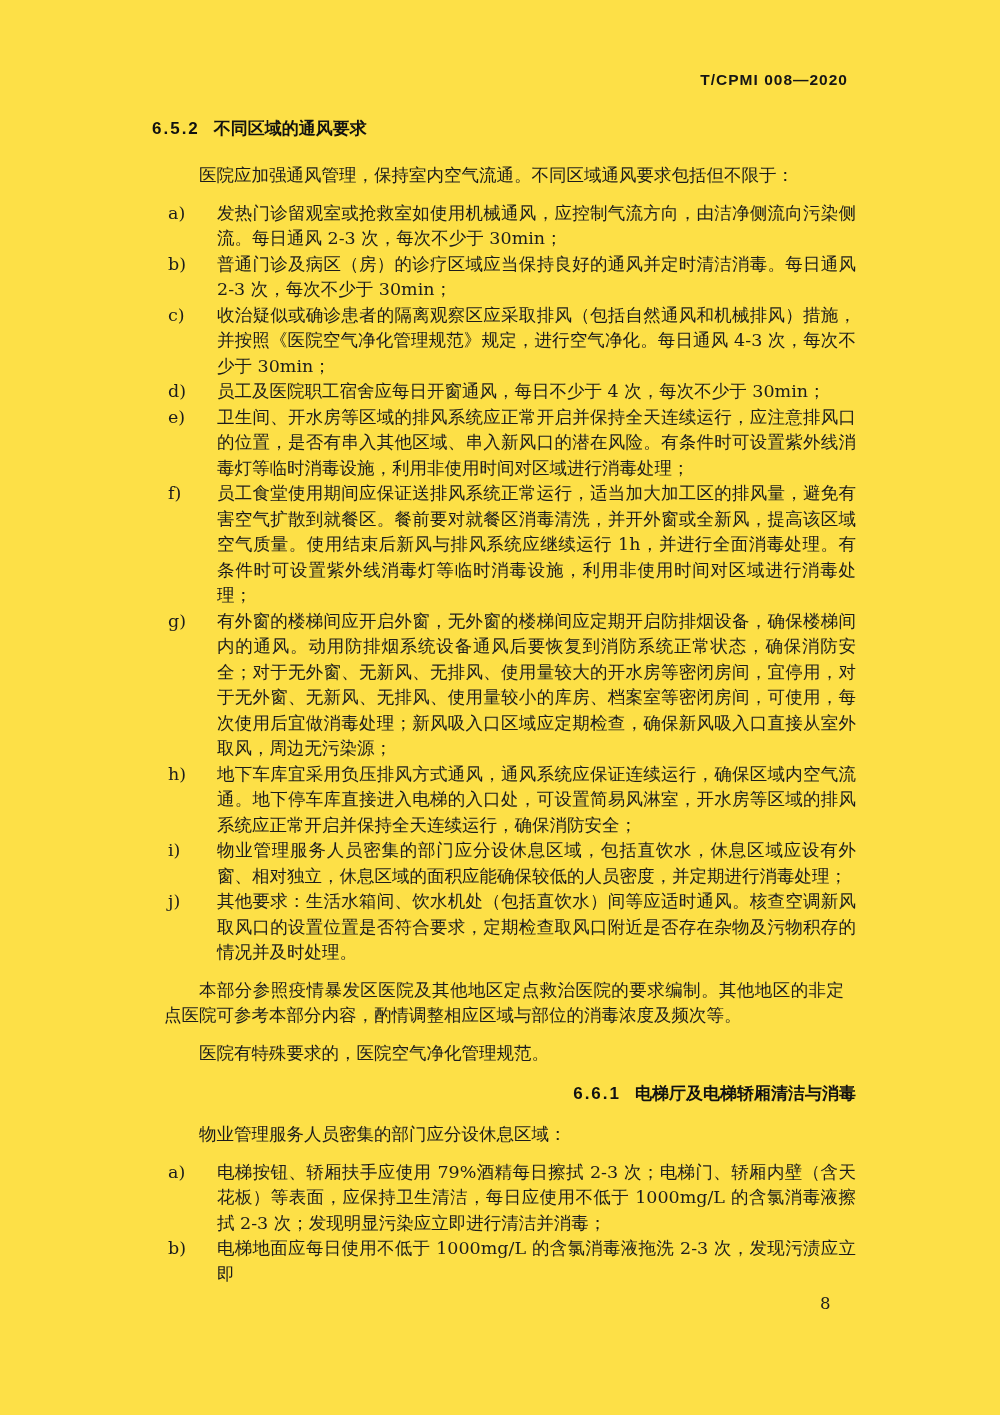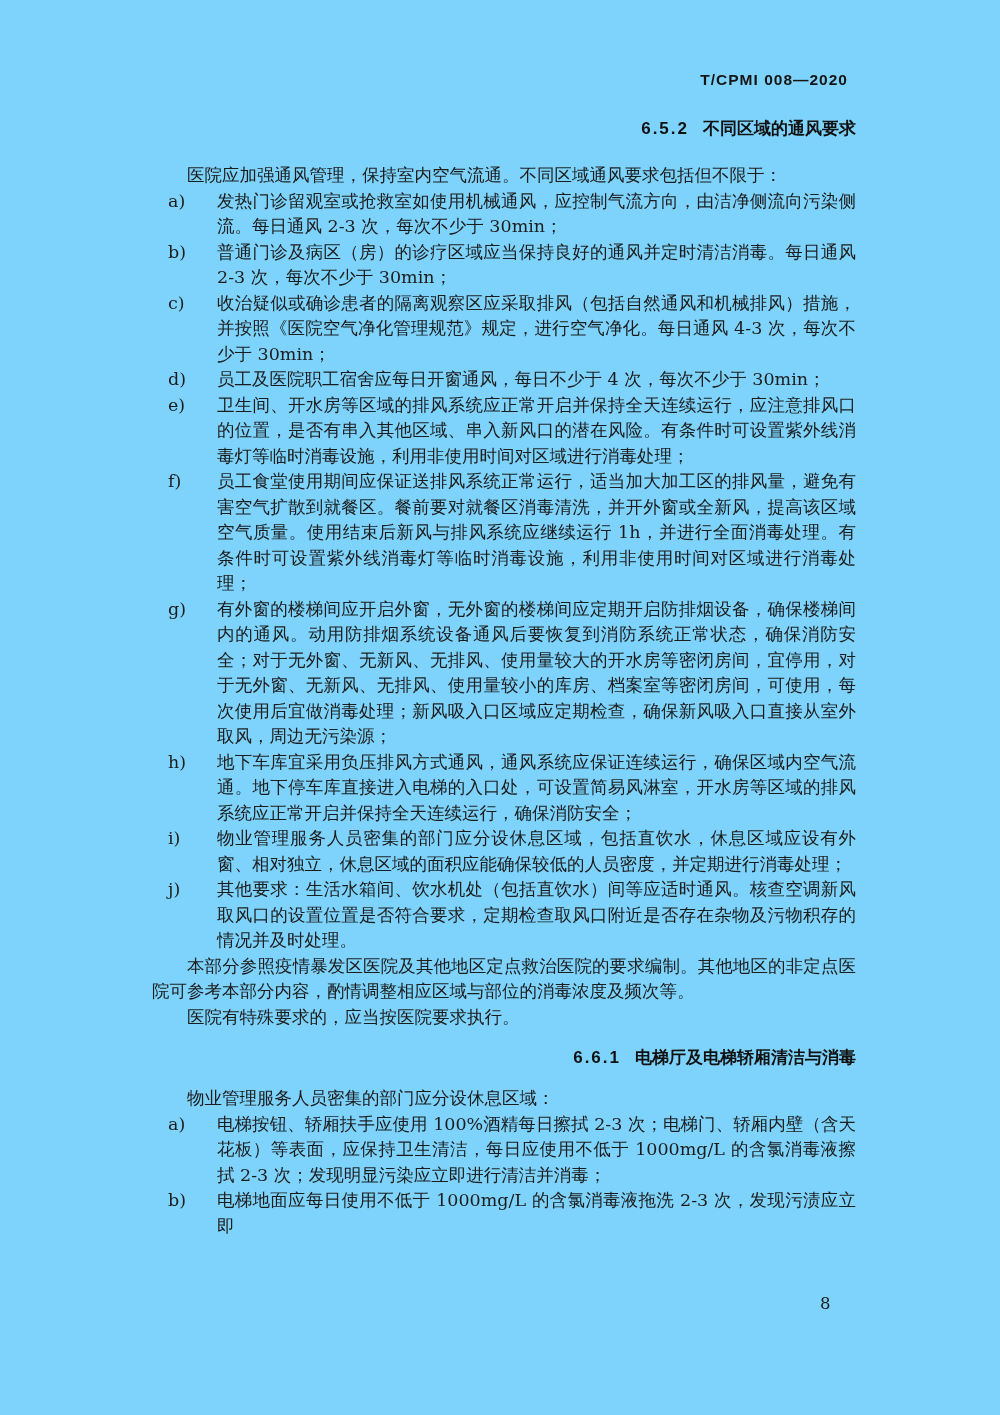--- a/index.html
+++ b/index.html
@@ -1,20 +1,20 @@
 <!DOCTYPE html>
 <html><head>
 <meta charset="utf-8">
 <style>
   html, body { margin: 0; padding: 0; background: #ffffff; }
   .page {
     position: relative;
     width: 1000px;
     height: 1415px;
-    background: #7dd3fc;
+    background: #fde047;
     font-family: "DejaVu Serif", "Liberation Serif", serif;
     color: #1c1c1c;
     overflow: hidden;
   }
   .running-header {
     position: absolute;
     top: 71px;
     right: 152px;
     font-family: "Liberation Sans", "DejaVu Sans", sans-serif;
     font-size: 15.5px;
@@ -30,28 +30,28 @@
   }
   .heading {
     font-family: "Liberation Sans", "DejaVu Sans", sans-serif;
     font-weight: bold;
     font-size: 17px;
     color: #111111;
     margin: 0;
     line-height: 22px;
   }
   .heading .h-num { margin-right: 14px; letter-spacing: 2px; }
-  .h652 { margin-bottom: 23px; text-align: right; }
+  .h652 { margin-bottom: 23px; }
   .h66  { margin-top: 22px; margin-bottom: 16px; }
   .h661 { margin-top: 17px; margin-bottom: 17px; text-align: right; }
   .para {
     font-size: 17.5px;
     line-height: 25.5px;
     text-align: justify;
-    margin: 0;
+    margin: 12px;
   }
   .indent { text-indent: 35px; }
   .list { margin: 0; }
   .item {
     display: flex;
     font-size: 17.5px;
     line-height: 25.5px;
   }
   .marker {
     flex: 0 0 65px;
@@ -123,32 +123,32 @@
         <span class="itext">物业管理服务人员密集的部门应分设休息区域，包括直饮水，休息区域应设有外窗、相对独立，休息区域的面积应能确保较低的人员密度，并定期进行消毒处理；</span>
       </div>
       <div class="item">
         <span class="marker">j)</span>
         <span class="itext">其他要求：生活水箱间、饮水机处（包括直饮水）间等应适时通风。核查空调新风取风口的设置位置是否符合要求，定期检查取风口附近是否存在杂物及污物积存的情况并及时处理。</span>
       </div>
     </div>
 
 
     <p class="para indent">本部分参照疫情暴发区医院及其他地区定点救治医院的要求编制。其他地区的非定点医院可参考本部分内容，酌情调整相应区域与部位的消毒浓度及频次等。</p>
-    <p class="para indent">医院有特殊要求的，应当按医院要求执行。</p>
+    <p class="para indent">医院有特殊要求的，医院空气净化管理规范。</p>
 
     <h3 class="heading h661">
       <span class="h-num">6.6.1</span><span class="h-title">电梯厅及电梯轿厢清洁与消毒</span>
     </h3>
 
     <p class="para indent">物业管理服务人员密集的部门应分设休息区域：</p>
 
     <div class="list">
       <div class="item">
         <span class="marker">a)</span>
-        <span class="itext">电梯按钮、轿厢扶手应使用 100%酒精每日擦拭 2-3 次；电梯门、轿厢内壁（含天花板）等表面，应保持卫生清洁，每日应使用不低于 1000mg/L 的含氯消毒液擦拭 2-3 次；发现明显污染应立即进行清洁并消毒；</span>
+        <span class="itext">电梯按钮、轿厢扶手应使用 79%酒精每日擦拭 2-3 次；电梯门、轿厢内壁（含天花板）等表面，应保持卫生清洁，每日应使用不低于 1000mg/L 的含氯消毒液擦拭 2-3 次；发现明显污染应立即进行清洁并消毒；</span>
       </div>
       <div class="item">
         <span class="marker">b)</span>
         <span class="itext">电梯地面应每日使用不低于 1000mg/L 的含氯消毒液拖洗 2-3 次，发现污渍应立即</span>
       </div>
     </div>
 
   </div>
 
   <div class="page-number">8</div>

